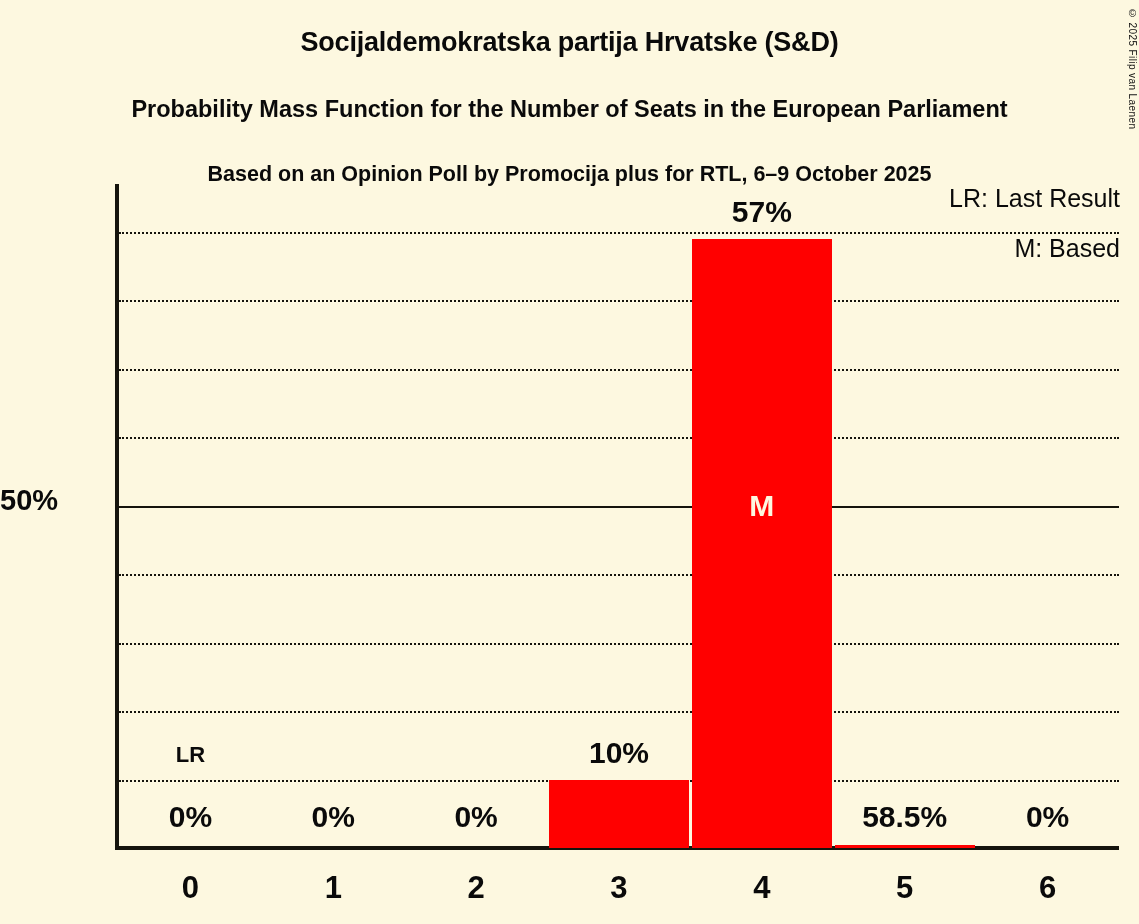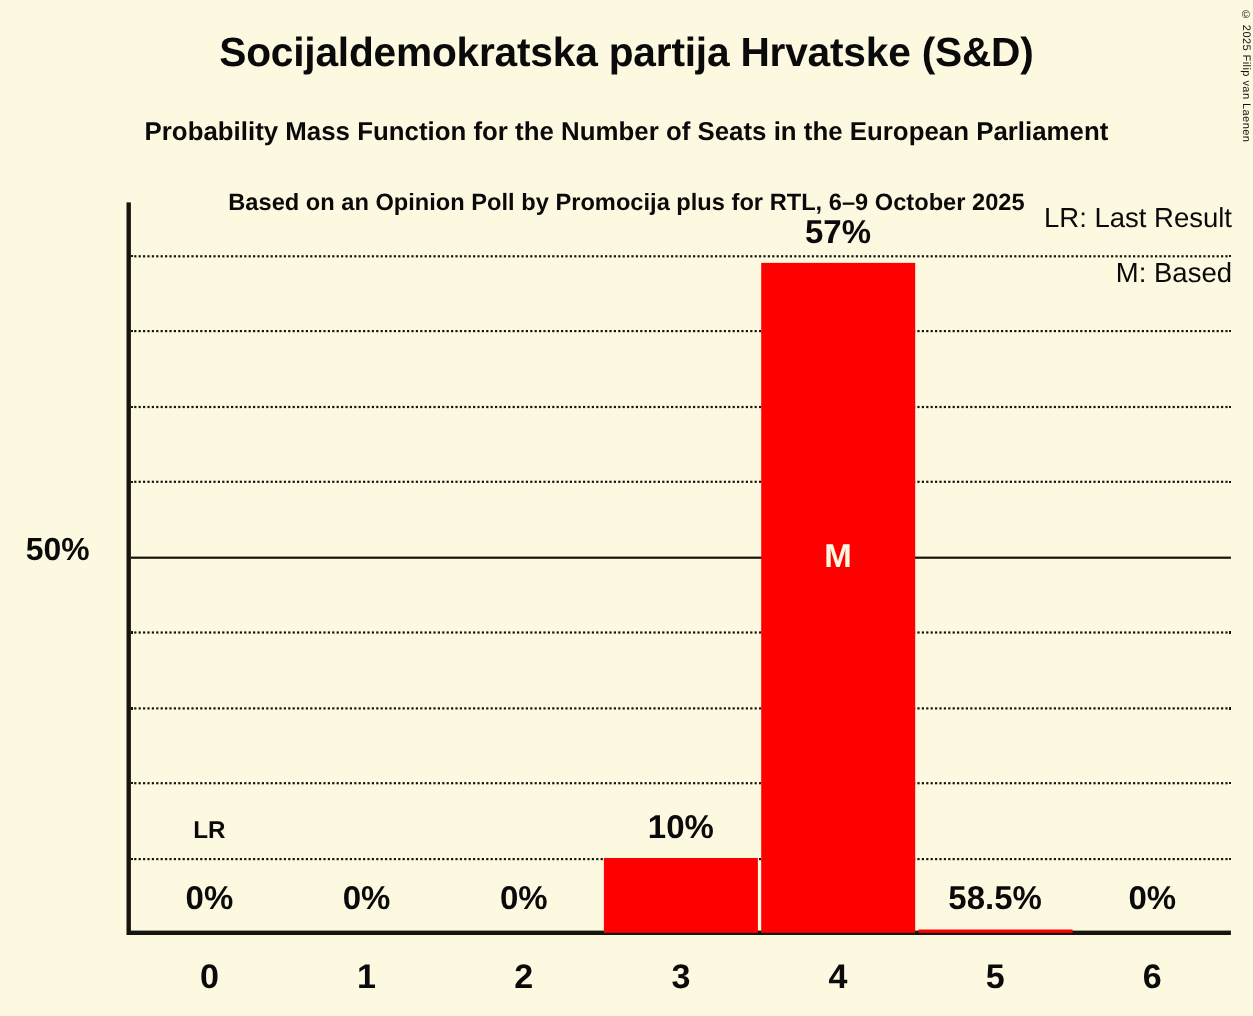--- a/index.html
+++ b/index.html
@@ -19,21 +19,21 @@
 
   
   #chart-header {
     position: absolute;
     left: 0;
     top: 0;
     width: 1139px;
     text-align: center;
   }
   #chart-title {
-    font-size: 37px;
+    font-size: 27px;
     font-weight: bold;
     letter-spacing: -0.2px;
     line-height: 1;
     margin: 0;
     padding-top: 29px;
     white-space: nowrap;
   }
   #chart-subtitle {
     font-size: 23.5px;
     font-weight: bold;
@@ -97,21 +97,21 @@
     top: 846px;
     width: 1002px;
     height: 0;
     border-top: 4px solid #15140d;
   }
   #y-axis-label-50 {
     position: absolute;
     left: 0;
     top: 486px;
     width: 105px;
-    text-align: center;
+    text-align: left;
     font-size: 29px;
     font-weight: bold;
     line-height: 1;
   }
 
   
   .bar {
     position: absolute;
     bottom: 0;
   }

